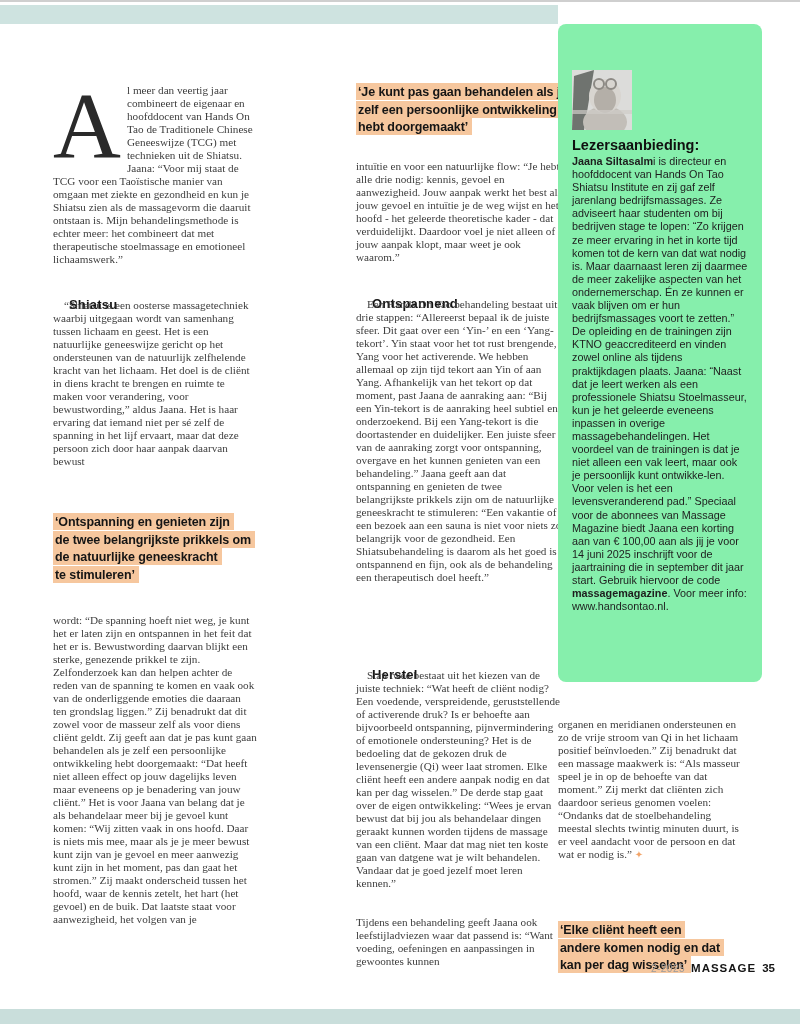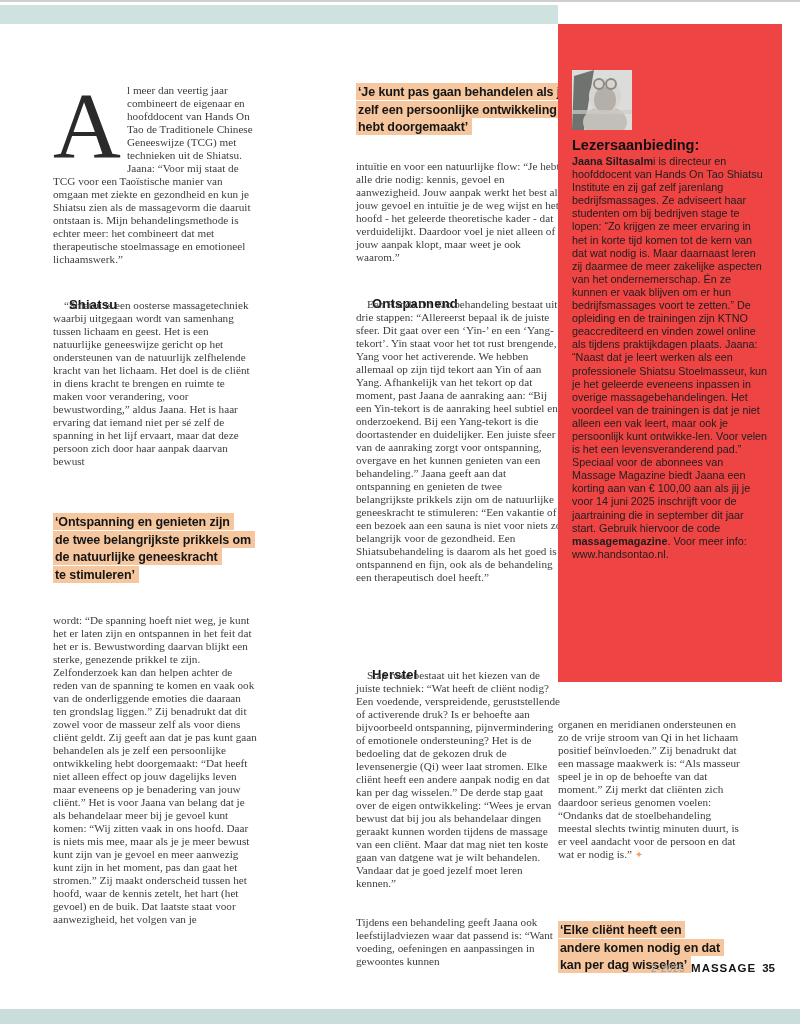--- a/index.html
+++ b/index.html
@@ -16,22 +16,22 @@
 
   .dropcap{float:left;font-family:"Liberation Serif",serif;font-weight:400;color:#2a2a2a;
            font-size:94px;line-height:74px;height:76px;width:66px;margin:4px 8px 0 0;}
 
   .pullquote{position:absolute;font-family:"Liberation Sans",sans-serif;font-weight:700;
              font-size:12.5px;line-height:17.5px;color:#151515;letter-spacing:-0.1px;
              white-space:pre-line;margin:0;}
   .pullquote .hl{background:#f6c79e;padding:2px 4px 1px 2px;
                  -webkit-box-decoration-break:clone;box-decoration-break:clone;}
 
-  .sidebar{position:absolute;left:558px;top:22px;width:224px;height:658px;background:#ef4444;
-           box-sizing:border-box;padding:46px 14px 0 14px;}
+  .sidebar{position:absolute;left:558px;top:22px;width:204px;height:658px;background:#86efac;
+           box-sizing:border-box;padding:46px 14px 0 14px;border-radius:8px;}
   .sidebar .photo{width:60px;height:60px;display:block;}
   .sb-head{font-family:"Liberation Sans",sans-serif;font-weight:700;font-size:14.5px;
            line-height:16px;color:#101010;margin:7px 0 2px 0;}
   .sb-text{font-family:"Liberation Sans",sans-serif;font-size:10.8px;line-height:13.1px;
            color:#1d1d1d;margin:0;}
   .sb-text b{font-weight:700;}
 
   .endmark{color:#f2a469;font-size:10px;}
 
   .footer{position:absolute;top:960px;right:25px;display:flex;align-items:flex-end;gap:6px;

